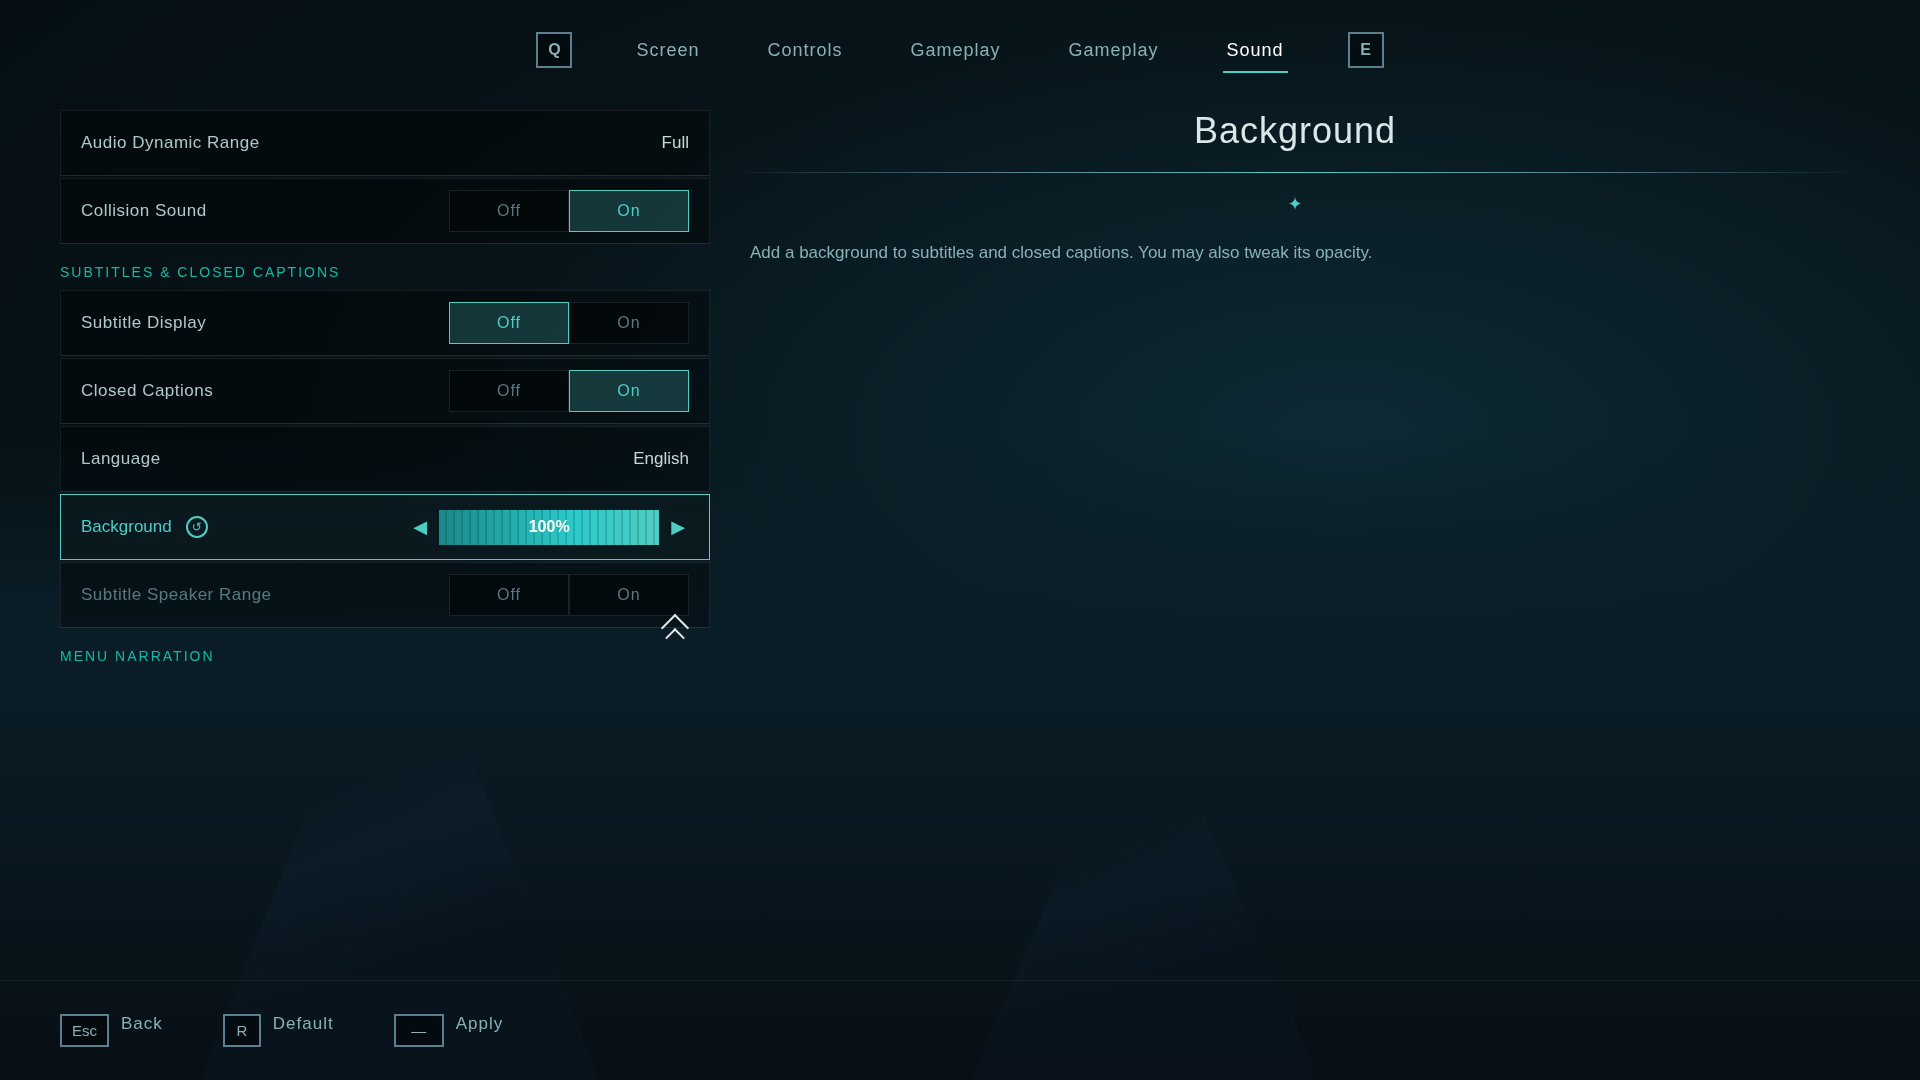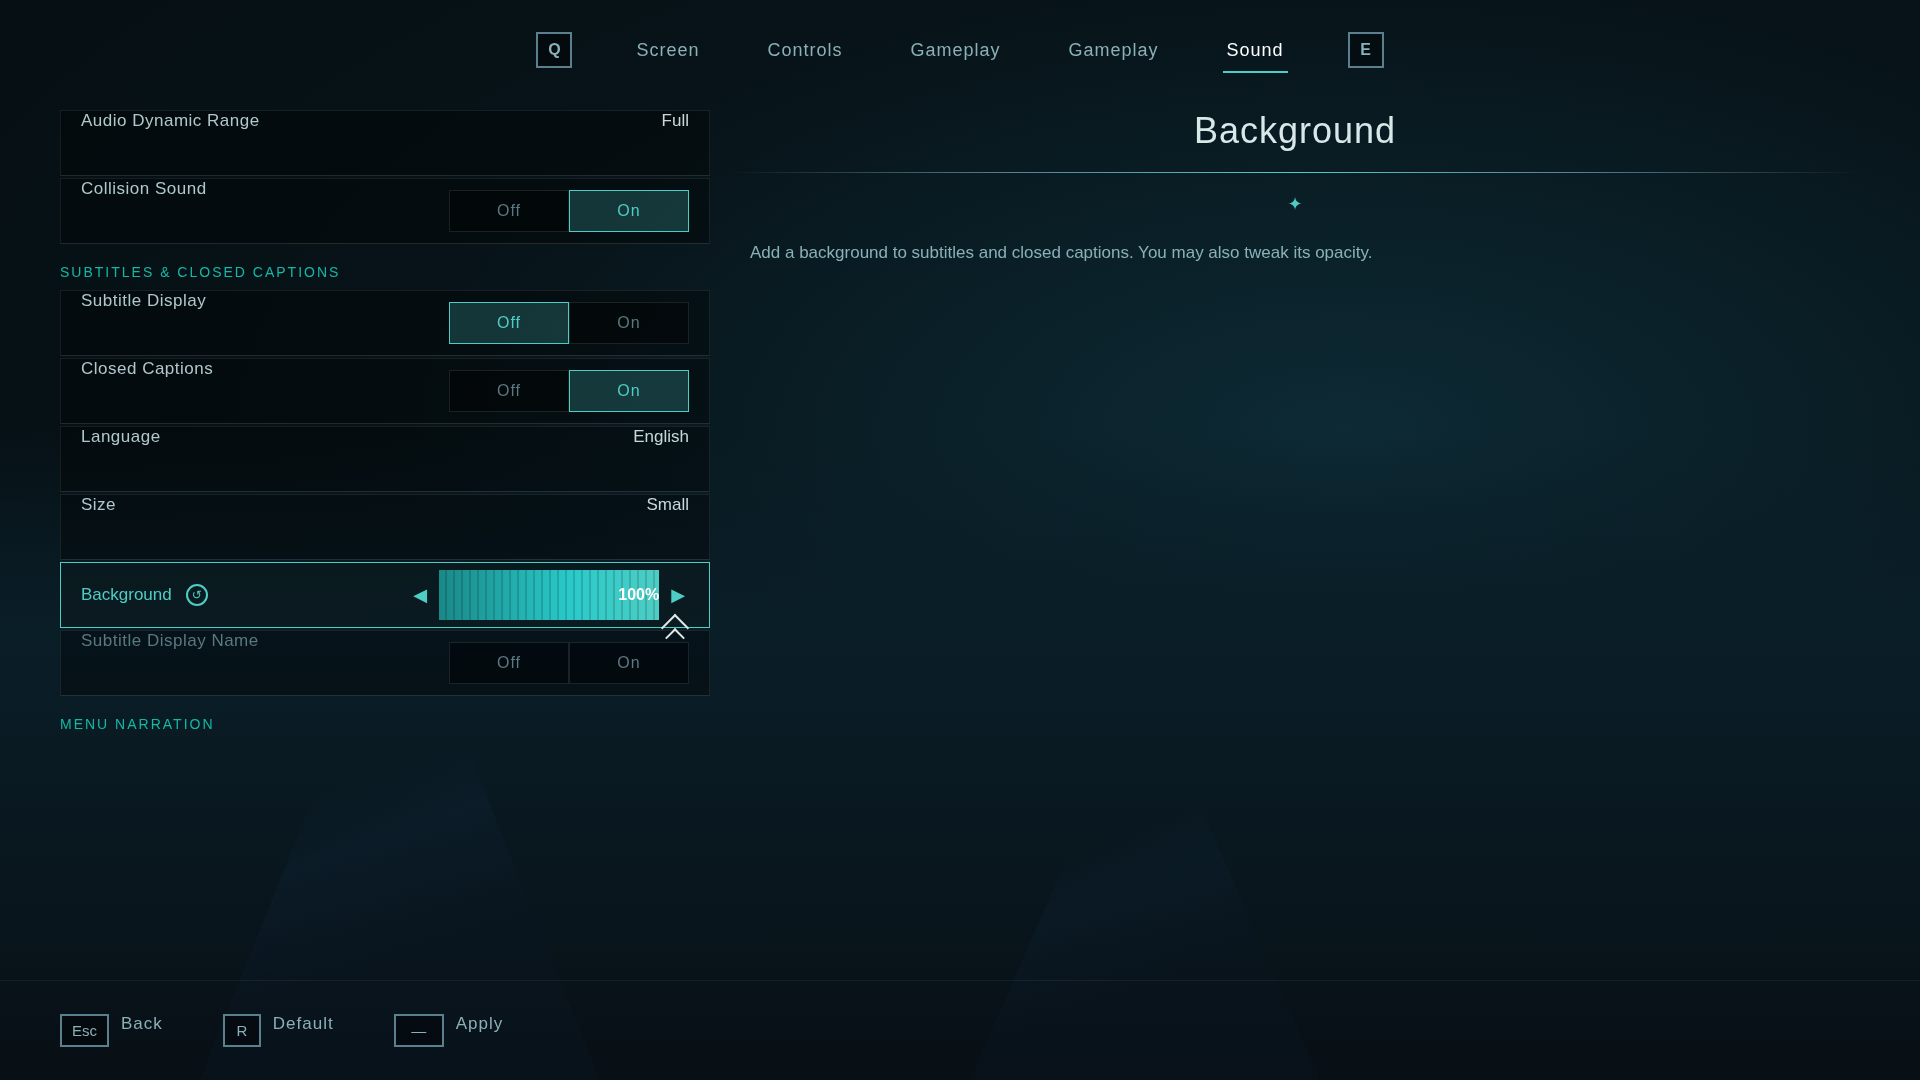--- a/index.html
+++ b/index.html
@@ -120,20 +120,21 @@
       overflow: hidden;
     }
 
     .settings-list {
       width: 100%;
     }
 
     
     .setting-row {
       display: flex;
+      align-items: center;
       justify-content: space-between;
       height: 66px;
       border: 1px solid rgba(255,255,255,0.08);
       border-bottom: 1px solid rgba(255,255,255,0.12);
       padding: 0 20px;
       background: rgba(0,0,0,0.35);
       margin-bottom: 2px;
       cursor: pointer;
     }
 
@@ -243,26 +244,26 @@
 
     .slider-arrow {
       color: #4ecdc4;
       font-size: 18px;
       cursor: pointer;
       padding: 4px;
     }
 
     .slider-bar {
       width: 220px;
-      height: 50px;
+      height: 35px;
       background: linear-gradient(90deg, #1a8888 0%, #2acaca 60%, #4ecdc4 100%);
       position: relative;
       display: flex;
       align-items: center;
-      justify-content: flex-end;
+      justify-content: center;
     }
 
     .slider-bar-texture {
       position: absolute;
       inset: 0;
       background: repeating-linear-gradient(
         90deg,
         transparent 0px,
         transparent 6px,
         rgba(0,0,0,0.15) 6px,
@@ -444,42 +445,38 @@
         <div class="toggle-btn off-btn">Off</div>
         <div class="toggle-btn on-btn selected">On</div>
       </div>
     </div>
 
     <div class="setting-row">
       <span class="setting-label">Language</span>
       <span class="setting-value">English</span>
     </div>
 
-    <div class="setting-row">
-      <span class="setting-label">Size</span>
-      <span class="setting-value">Small</span>
-    </div>
 
     <div class="slider-row">
       <div class="slider-label">
         <span>Background</span>
         <div class="reset-icon">↺</div>
       </div>
       <div class="slider-control">
         <div class="slider-arrow">◀</div>
         <div class="slider-bar">
           <div class="slider-bar-texture"></div>
           <span class="slider-value">100%</span>
         </div>
         <div class="slider-arrow">▶</div>
       </div>
     </div>
 
     <div class="setting-row">
-      <span class="setting-label dimmed">Subtitle Display Name</span>
+      <span class="setting-label dimmed">Subtitle Speaker Range</span>
       <div class="toggle-group">
         <div class="toggle-btn off-btn">Off</div>
         <div class="toggle-btn on-btn unselected">On</div>
       </div>
     </div>
 
     <div class="section-header">MENU NARRATION</div>
 
   </div>
 

